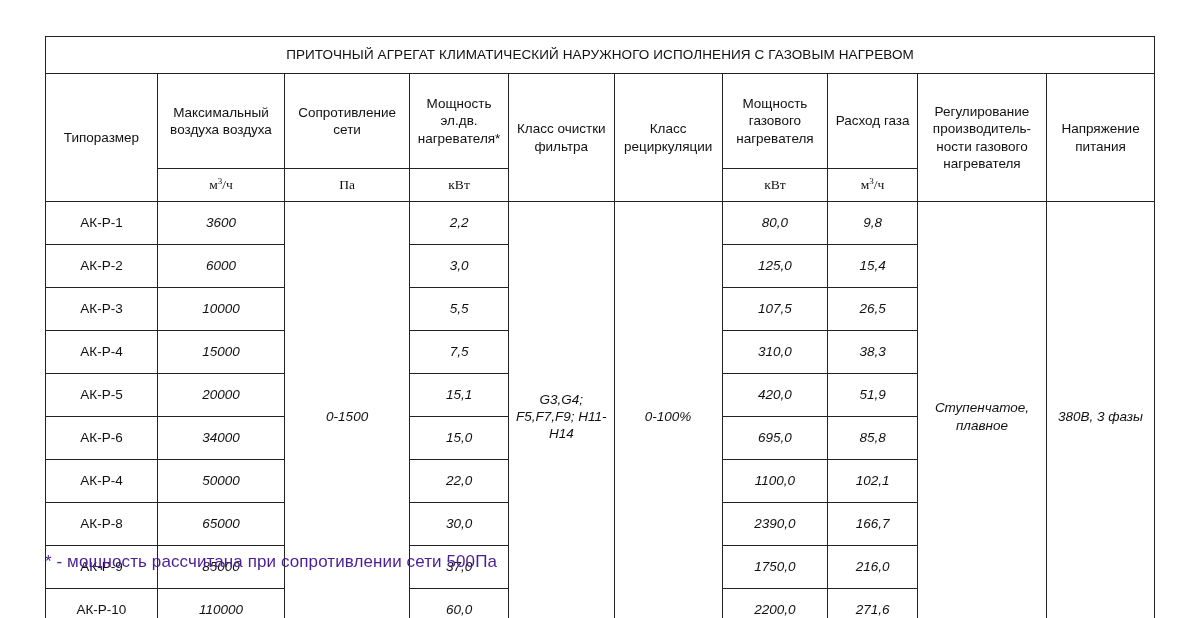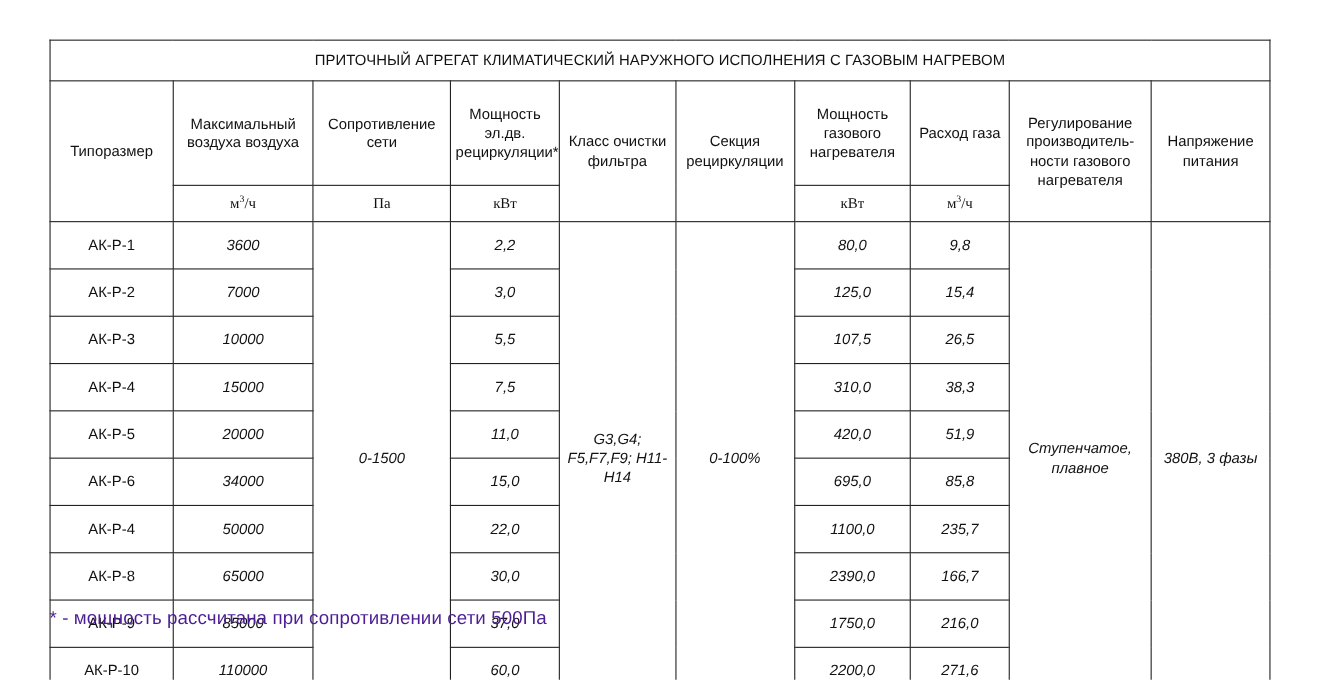--- a/index.html
+++ b/index.html
@@ -99,23 +99,23 @@
       <col style="width:106px">
     </colgroup>
     <tbody>
       <tr>
         <td class="title-cell" colspan="10">ПРИТОЧНЫЙ АГРЕГАТ КЛИМАТИЧЕСКИЙ НАРУЖНОГО ИСПОЛНЕНИЯ С ГАЗОВЫМ НАГРЕВОМ</td>
       </tr>
       <tr>
         <td class="head-cell model-cell" rowspan="2">Типоразмер</td>
         <td class="head-cell">Максимальный воздуха воздуха</td>
         <td class="head-cell">Сопротивление сети</td>
-        <td class="head-cell">Мощность эл.дв. рециркуляции*</td>
+        <td class="head-cell">Мощность эл.дв. нагревателя*</td>
         <td class="head-cell" rowspan="2">Класс очистки фильтра</td>
-        <td class="head-cell" rowspan="2">Секция рециркуляции</td>
+        <td class="head-cell" rowspan="2">Класс рециркуляции</td>
         <td class="head-cell">Мощность газового нагревателя</td>
         <td class="head-cell">Расход газа</td>
         <td class="head-cell" rowspan="2">Регулирование производитель-ности газового нагревателя</td>
         <td class="head-cell" rowspan="2">Напряжение питания</td>
       </tr>
       <tr>
         <td class="unit-cell"><span>м</span><sup>3</sup><span>/ч</span></td>
         <td class="unit-cell">Па</td>
         <td class="unit-cell">кВт</td>
         <td class="unit-cell">кВт</td>
@@ -130,21 +130,21 @@
         <td class="data-cell merged-text" rowspan="10">G3,G4; F5,F7,F9;  H11-H14</td>
         <td class="data-cell merged-text" rowspan="10">0-100%</td>
         <td class="data-cell">80,0</td>
         <td class="data-cell">9,8</td>
         <td class="data-cell merged-text" rowspan="10">Ступенчатое, плавное</td>
         <td class="data-cell merged-text" rowspan="10">380В, 3 фазы</td>
       </tr>
 
       <tr>
         <td class="model-cell">АК-Р-2</td>
-        <td class="data-cell">7000</td>
+        <td class="data-cell">6000</td>
         <td class="data-cell">3,0</td>
         <td class="data-cell">125,0</td>
         <td class="data-cell">15,4</td>
       </tr>
       <tr>
         <td class="model-cell">АК-Р-3</td>
         <td class="data-cell">10000</td>
         <td class="data-cell">5,5</td>
         <td class="data-cell">107,5</td>
         <td class="data-cell">26,5</td>
@@ -152,37 +152,37 @@
       <tr>
         <td class="model-cell">АК-Р-4</td>
         <td class="data-cell">15000</td>
         <td class="data-cell">7,5</td>
         <td class="data-cell">310,0</td>
         <td class="data-cell">38,3</td>
       </tr>
       <tr>
         <td class="model-cell">АК-Р-5</td>
         <td class="data-cell">20000</td>
-        <td class="data-cell">11,0</td>
+        <td class="data-cell">15,1</td>
         <td class="data-cell">420,0</td>
         <td class="data-cell">51,9</td>
       </tr>
       <tr>
         <td class="model-cell">АК-Р-6</td>
         <td class="data-cell">34000</td>
         <td class="data-cell">15,0</td>
         <td class="data-cell">695,0</td>
         <td class="data-cell">85,8</td>
       </tr>
       <tr>
         <td class="model-cell">АК-Р-4</td>
         <td class="data-cell">50000</td>
         <td class="data-cell">22,0</td>
         <td class="data-cell">1100,0</td>
-        <td class="data-cell">235,7</td>
+        <td class="data-cell">102,1</td>
       </tr>
       <tr>
         <td class="model-cell">АК-Р-8</td>
         <td class="data-cell">65000</td>
         <td class="data-cell">30,0</td>
         <td class="data-cell">2390,0</td>
         <td class="data-cell">166,7</td>
       </tr>
       <tr>
         <td class="model-cell">АК-Р-9</td>

